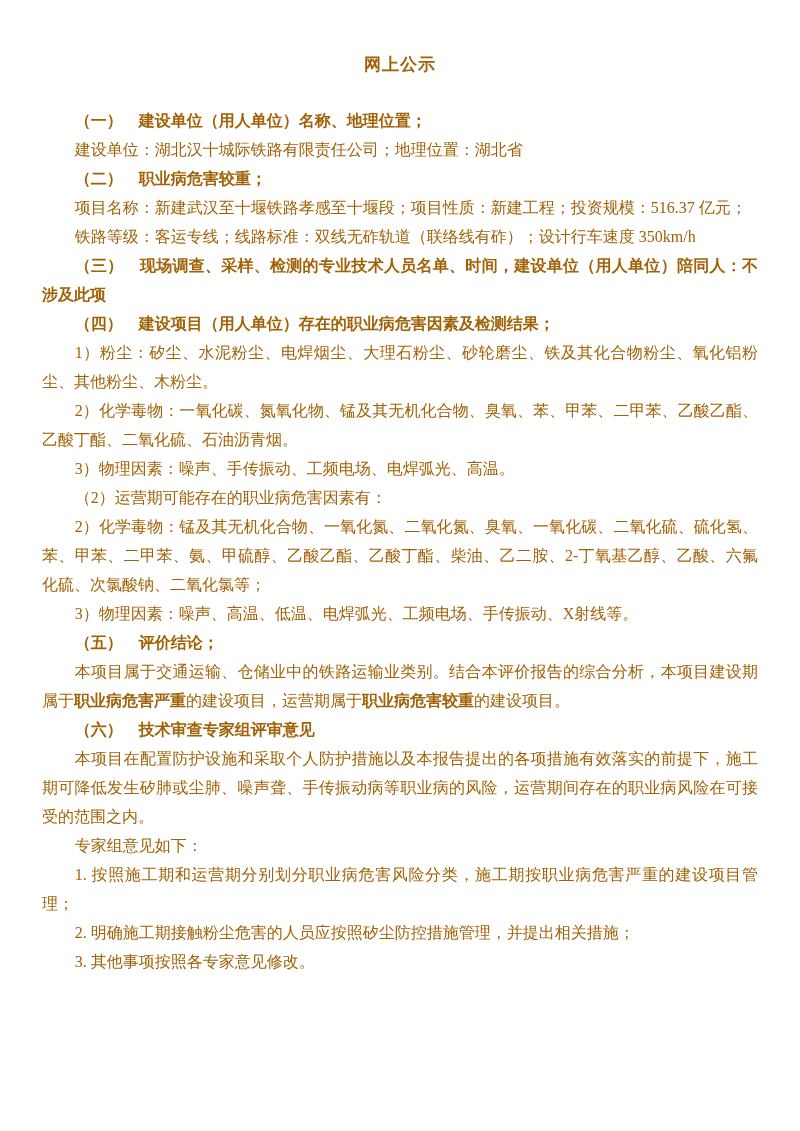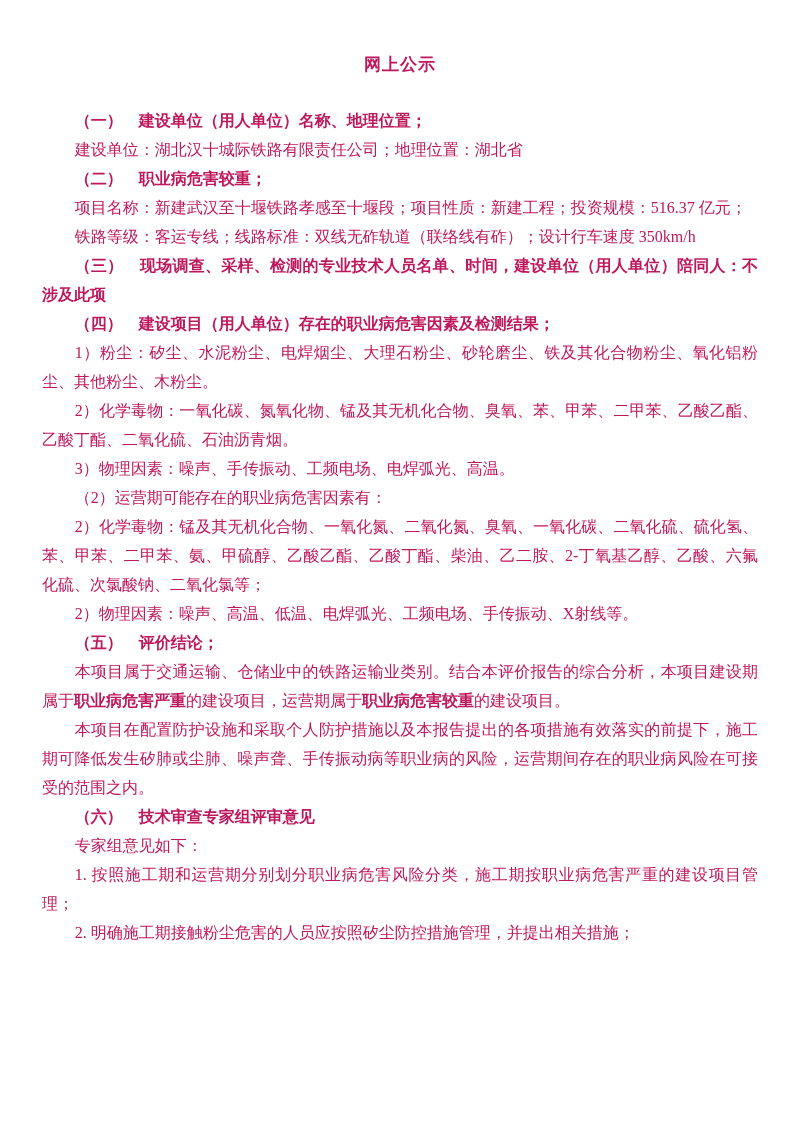--- a/index.html
+++ b/index.html
@@ -8,21 +8,21 @@
     background: #ffffff;
   }
   .page {
     position: relative;
     width: 800px;
     height: 1131px;
     box-sizing: border-box;
     padding: 50px 42px 0 42px;
     background: #ffffff;
     font-family: "Liberation Serif", "DejaVu Serif", serif;
-    color: #be185d;
+    color: #a16207;
     overflow: hidden;
   }
   .doc-title {
     font-size: 17px;
     font-weight: 700;
     text-align: center;
     line-height: 29px;
     margin: 0 0 27px 0;
     letter-spacing: 1px;
   }
@@ -52,22 +52,23 @@
       <p class="para heading"><span>（二）　职业病危害较重；</span></p>
       <p class="para body"><span>项目名称：新建武汉至十堰铁路孝感至十堰段；项目性质：新建工程；投资规模：516.37 亿元；</span></p>
       <p class="para body"><span>铁路等级：客运专线；线路标准：双线无砟轨道（联络线有砟）；设计行车速度 350km/h</span></p>
       <p class="para heading"><span>（三）　现场调查、采样、检测的专业技术人员名单、时间，建设单位（用人单位）陪同人：不涉及此项</span></p>
       <p class="para heading"><span>（四）　建设项目（用人单位）存在的职业病危害因素及检测结果；</span></p>
       <p class="para body"><span>1）粉尘：矽尘、水泥粉尘、电焊烟尘、大理石粉尘、砂轮磨尘、铁及其化合物粉尘、氧化铝粉尘、其他粉尘、木粉尘。</span></p>
       <p class="para body"><span>2）化学毒物：一氧化碳、氮氧化物、锰及其无机化合物、臭氧、苯、甲苯、二甲苯、乙酸乙酯、乙酸丁酯、二氧化硫、石油沥青烟。</span></p>
       <p class="para body"><span>3）物理因素：噪声、手传振动、工频电场、电焊弧光、高温。</span></p>
       <p class="para body"><span>（2）运营期可能存在的职业病危害因素有：</span></p>
       <p class="para body"><span>2）化学毒物：锰及其无机化合物、一氧化氮、二氧化氮、臭氧、一氧化碳、二氧化硫、硫化氢、苯、甲苯、二甲苯、氨、甲硫醇、乙酸乙酯、乙酸丁酯、柴油、乙二胺、2-丁氧基乙醇、乙酸、六氟化硫、次氯酸钠、二氧化氯等；</span></p>
-      <p class="para body"><span>2）物理因素：噪声、高温、低温、电焊弧光、工频电场、手传振动、X射线等。</span></p>
+      <p class="para body"><span>3）物理因素：噪声、高温、低温、电焊弧光、工频电场、手传振动、X射线等。</span></p>
       <p class="para heading"><span>（五）　评价结论；</span></p>
       <p class="para body"><span>本项目属于交通运输、仓储业中的铁路运输业类别。结合本评价报告的综合分析，本项目建设期属于</span><span class="bold">职业病危害严重</span><span>的建设项目，运营期属于</span><span class="bold">职业病危害较重</span><span>的建设项目。</span></p>
+      <p class="para heading"><span>（六）　技术审查专家组评审意见</span></p>
       <p class="para body"><span>本项目在配置防护设施和采取个人防护措施以及本报告提出的各项措施有效落实的前提下，施工期可降低发生矽肺或尘肺、噪声聋、手传振动病等职业病的风险，运营期间存在的职业病风险在可接受的范围之内。</span></p>
-      <p class="para heading"><span>（六）　技术审查专家组评审意见</span></p>
       <p class="para body"><span>专家组意见如下：</span></p>
       <p class="para body"><span>1. 按照施工期和运营期分别划分职业病危害风险分类，施工期按职业病危害严重的建设项目管理；</span></p>
       <p class="para body"><span>2. 明确施工期接触粉尘危害的人员应按照矽尘防控措施管理，并提出相关措施；</span></p>
+      <p class="para body"><span>3. 其他事项按照各专家意见修改。</span></p>
     </main>
 </div>
 
 </body></html>

